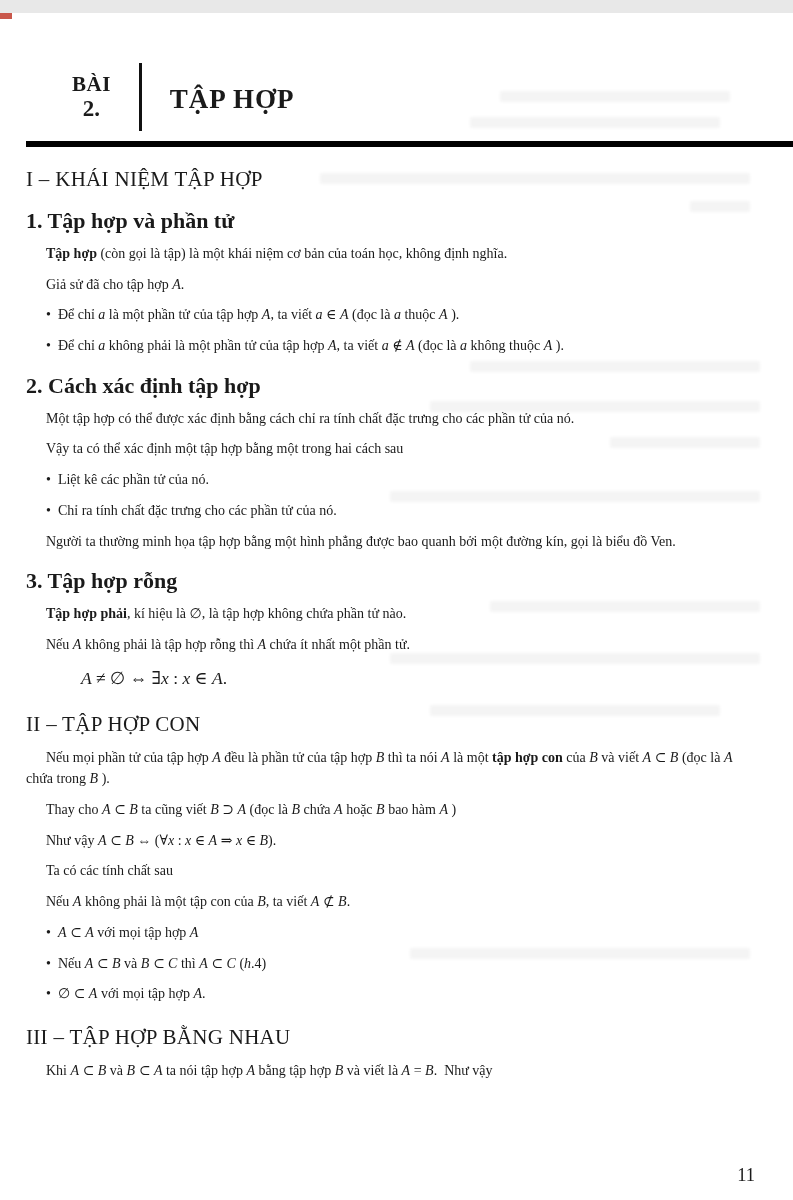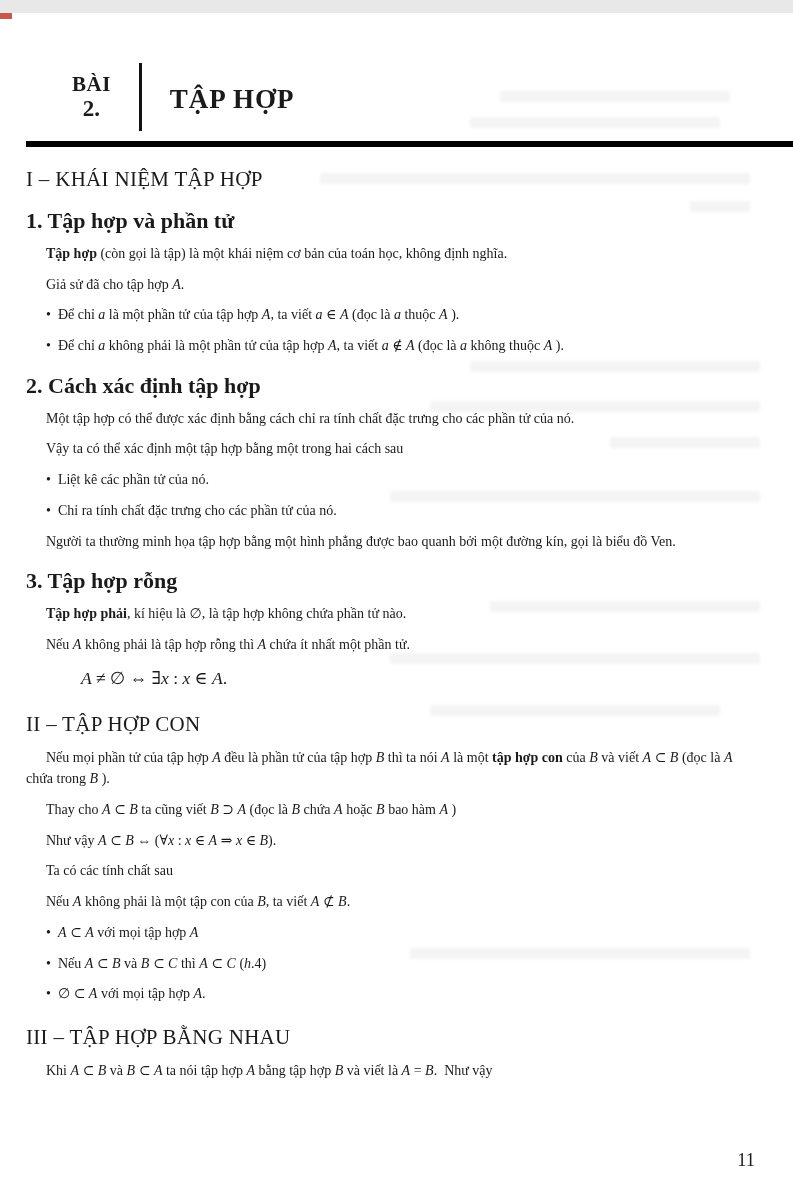--- a/index.html
+++ b/index.html
@@ -26,21 +26,21 @@
   .vline{width:3px;height:68px;background:#111;margin:0 20px 0 28px;}
   .lesson-title{font-weight:bold;font-size:27px;letter-spacing:1px;margin:0 0 0 8px;padding-top:4px;}
   .rule{height:6px;background:#000;margin:10px -34px 0 0;}
 
   h2.section{font-size:21px;font-weight:normal;margin:20px 0 10px;letter-spacing:.3px;}
   h3.sub{font-size:22px;font-weight:bold;margin:16px 0 9px;}
   .para{font-size:14px;line-height:1.55;margin:0 0 9px;text-indent:20px;}
   .formula{font-size:17.5px;line-height:1.55;margin:0 0 10px 55px;text-indent:0;}
   .seg-i{font-style:italic;}
   .seg-b{font-weight:bold;}
-  .page-number{position:absolute;right:38px;bottom:42px;font-size:18.5px;z-index:1;}
+  .page-number{position:absolute;right:38px;bottom:27px;font-size:18.5px;z-index:1;}
 </style>
 </head>
 <body>
 
 <div class="page">
 
   <div class="scan-red"></div>
   <div class="ghost" style="top:78px;left:500px;width:230px;"></div>
   <div class="ghost" style="top:104px;left:470px;width:250px;"></div>
   <div class="ghost" style="top:160px;left:320px;width:430px;"></div>

